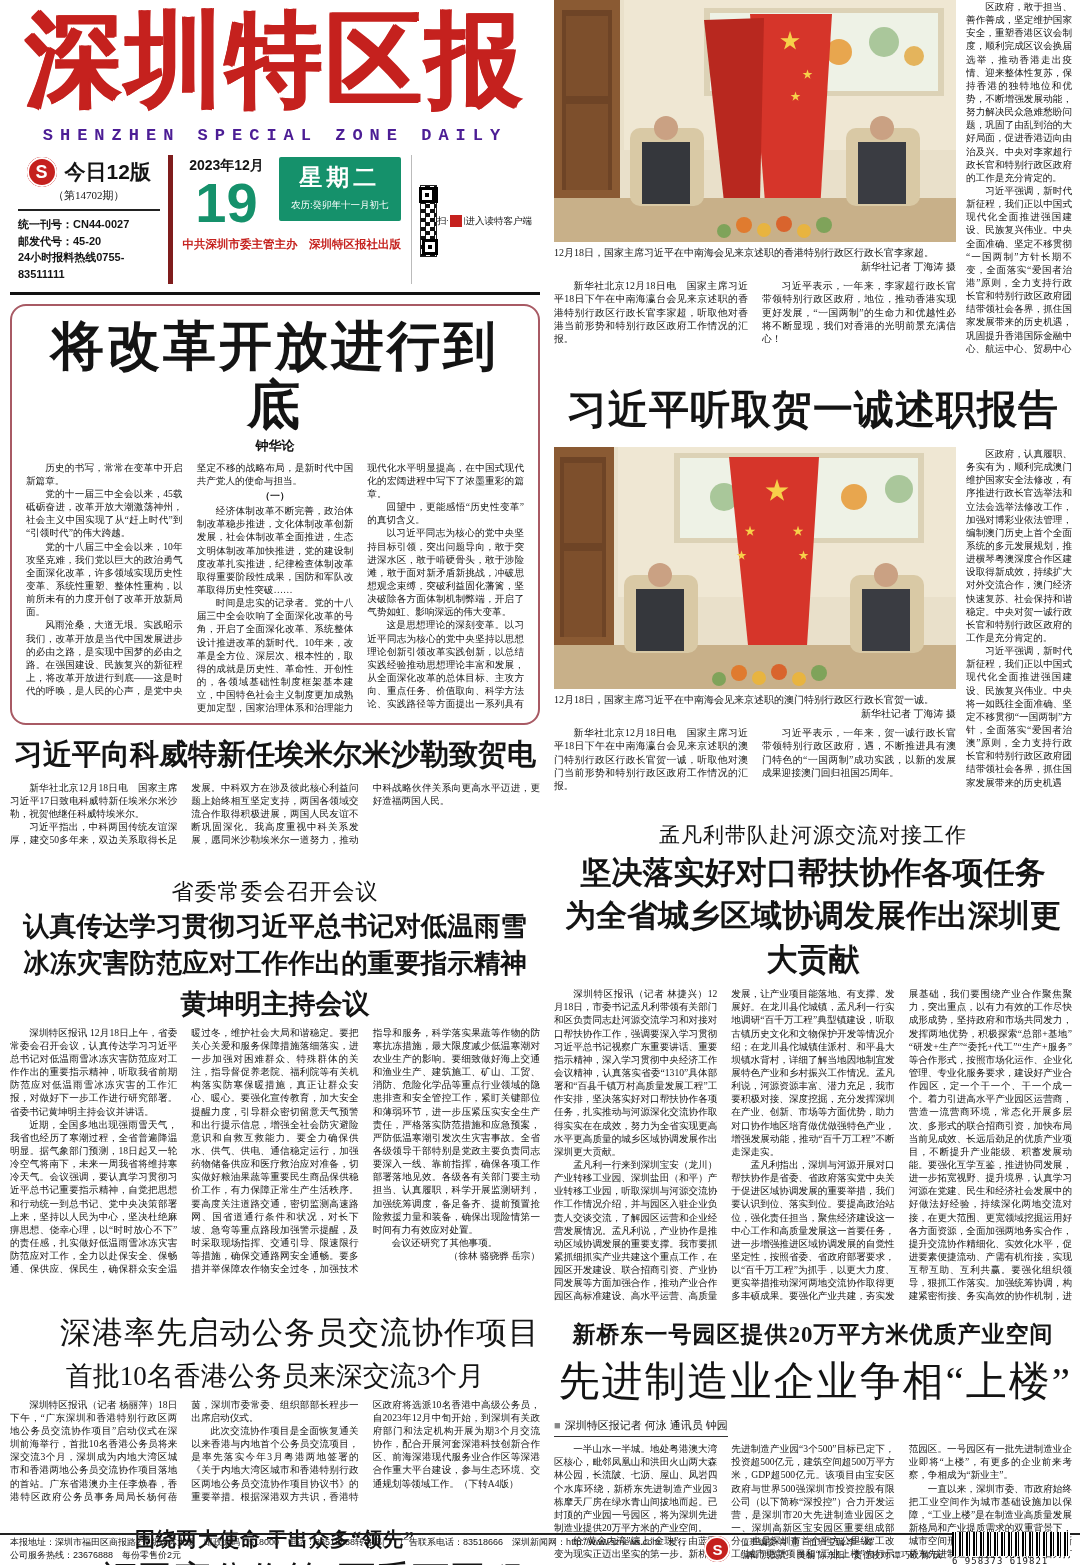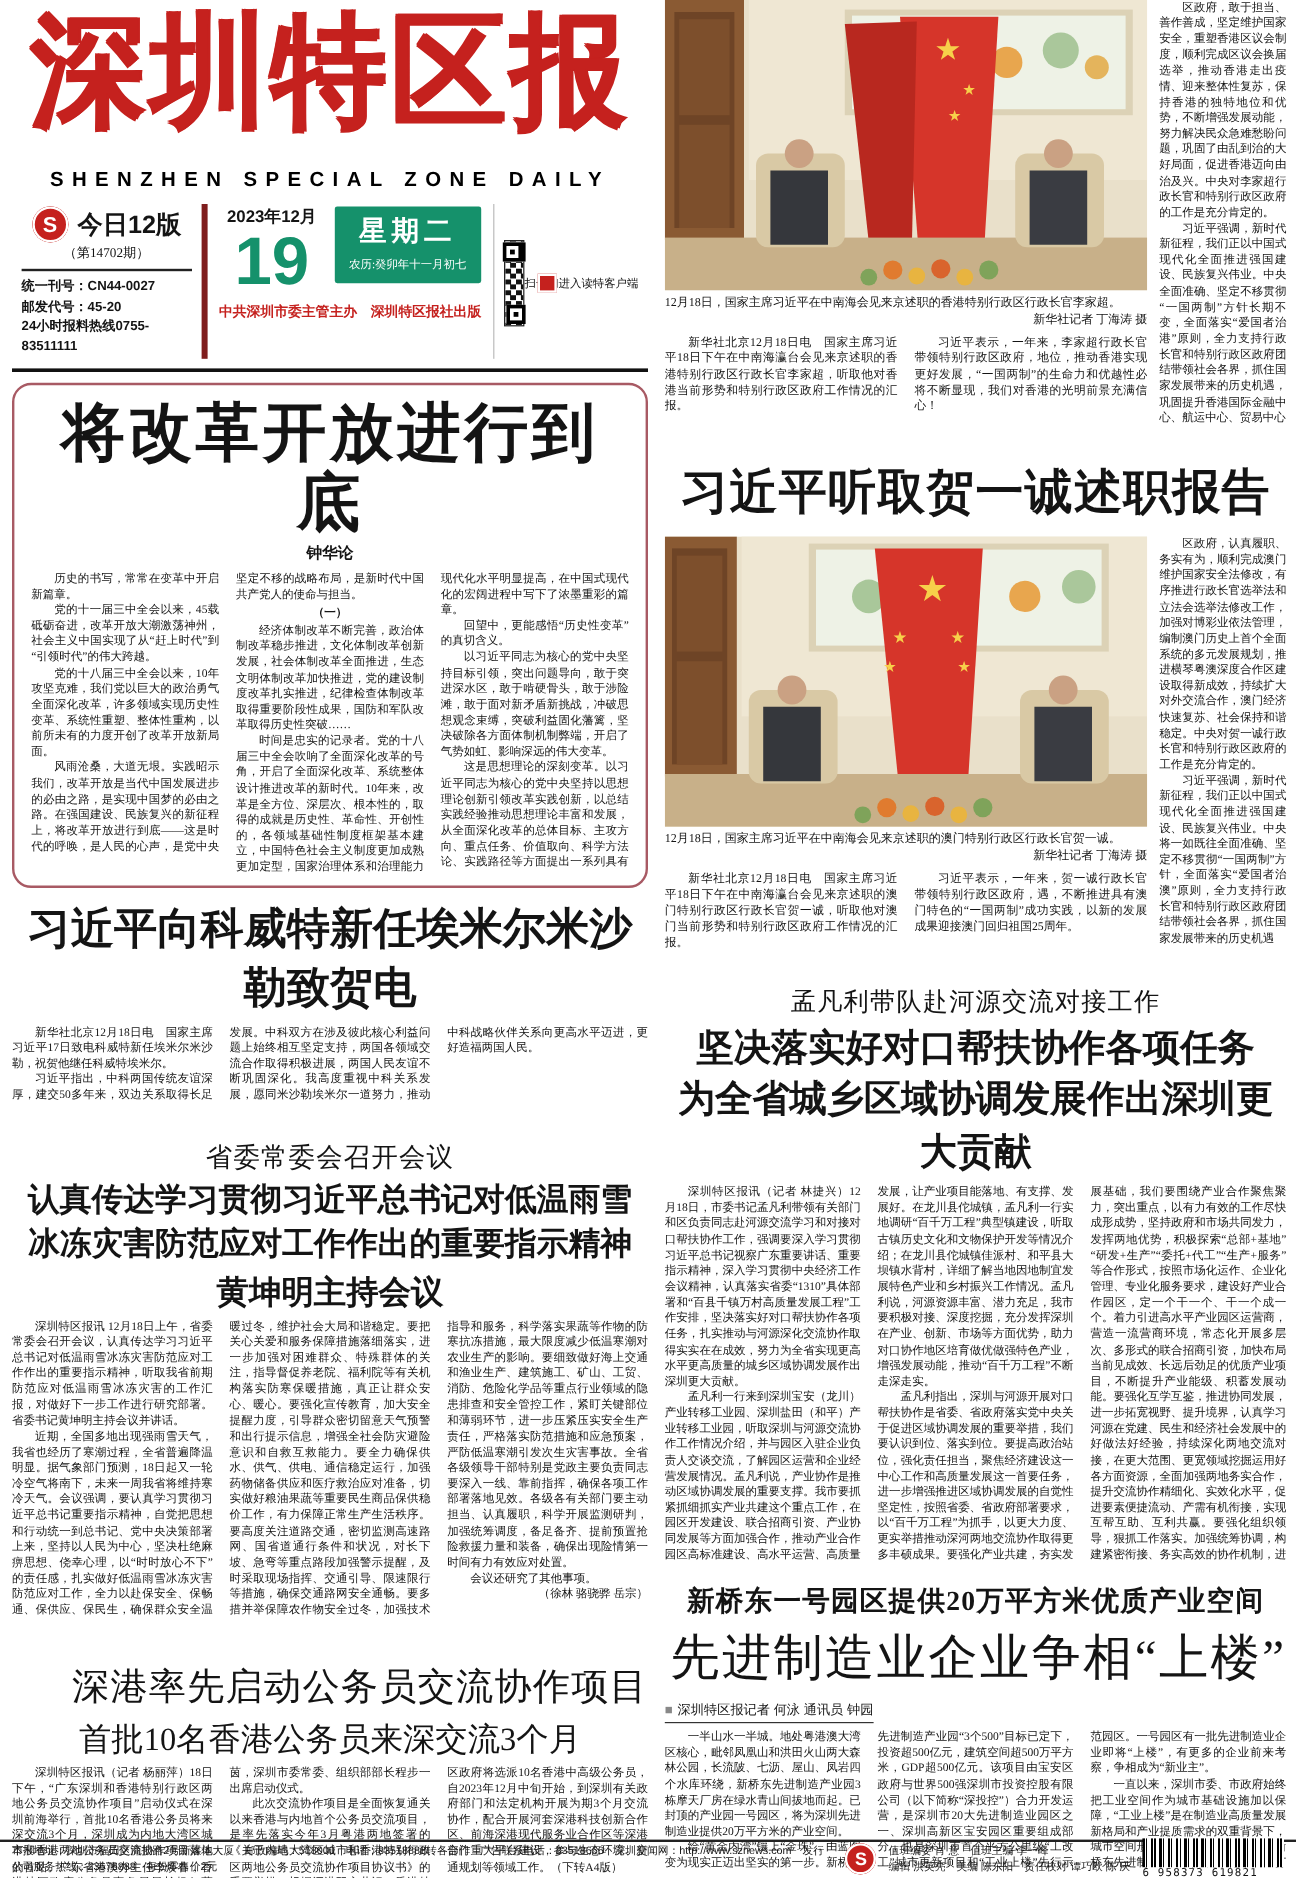--- a/index.html
+++ b/index.html
@@ -9,22 +9,22 @@
   body{background:#fff;font-family:"Liberation Serif","DejaVu Serif",serif;color:var(--ink);}
   .page{width:1080px;height:1565px;background:#fff;position:relative;overflow:hidden;}
   .cols{display:flex;gap:14px;padding:0 8px 0 10px;}
   .half-left{width:530px;flex:none;}
   .half-right{flex:1;min-width:0;}
 
   
   .logo{font-family:"Liberation Serif",serif;font-weight:900;color:var(--red);
         font-size:96px;line-height:1.25;text-align:center;letter-spacing:4px;
         text-shadow:2px 0 0 var(--red),0 1px 0 var(--red);transform:scaleY(1.08);}
-  .engname{text-align:center;color:#000000;font-weight:700;font-size:17px;letter-spacing:7px;
-           font-family:Liberation Sans, sans-serif;margin-top:20px;}
+  .engname{text-align:center;color:#4c1d95;font-weight:700;font-size:17px;letter-spacing:7px;
+           font-family:Liberation Mono, monospace;margin-top:6px;}
   .mh-info{display:flex;margin-top:10px;align-items:stretch;}
   .mh-cell{padding:2px 8px;}
   .mh-c1{width:182px;}
   .mh-c2{flex:1;border-left:5px solid #7f1d1d;border-right:1px solid #bbb;padding:2px 10px;}
   .mh-c3{width:128px;display:flex;align-items:center;}
   .mh-row1{display:flex;align-items:center;gap:8px;justify-content:center;}
   .seal{width:30px;height:30px;border-radius:50%;background:var(--red);color:#fff;
         display:flex;align-items:center;justify-content:center;font-weight:900;
         font-family:"Liberation Sans",sans-serif;font-size:18px;box-shadow:inset 0 0 0 2px #fff,inset 0 0 0 4px var(--red);}
   .pages-today{font-size:21px;font-weight:900;font-family:"Liberation Sans",sans-serif;}
@@ -60,21 +60,21 @@
   .body3{column-count:3;column-gap:14px;font-size:9.6px;line-height:1.37;text-align:justify;overflow:hidden;}
   .body2{column-count:2;column-gap:14px;font-size:9.8px;line-height:1.36;text-align:justify;overflow:hidden;}
   .body3 p,.body2 p,.side-col p{text-indent:2em;margin:0;}
   p.center{text-align:center;text-indent:0;font-weight:700;margin:2px 0;}
   p.credit{text-align:right;text-indent:0;}
 
   .ed-box{border:2.5px solid var(--boxborder);border-radius:16px;padding:10px 14px 8px;margin-top:9px;}
   .ed-title{font-size:53px;letter-spacing:3px;line-height:1.12;}
   .ed-body{height:254px;margin-top:4px;}
 
-  .kw-h{font-size:36px;margin:10px 0 6px;}
+  .kw-h{font-size:29px;margin:10px 0 6px;}
   .kw-body{height:90px;}
 
   .sw-h{font-size:26.5px;line-height:1.34;margin-top:2px;}
   .sw-body{height:276px;margin-top:4px;}
 
   .sg-h{font-size:31px;letter-spacing:1px;margin-top:10px;}
   .sg-body{height:122px;margin-top:4px;}
 
   .ft-h{font-size:37px;margin:2px 0 6px;}
 

